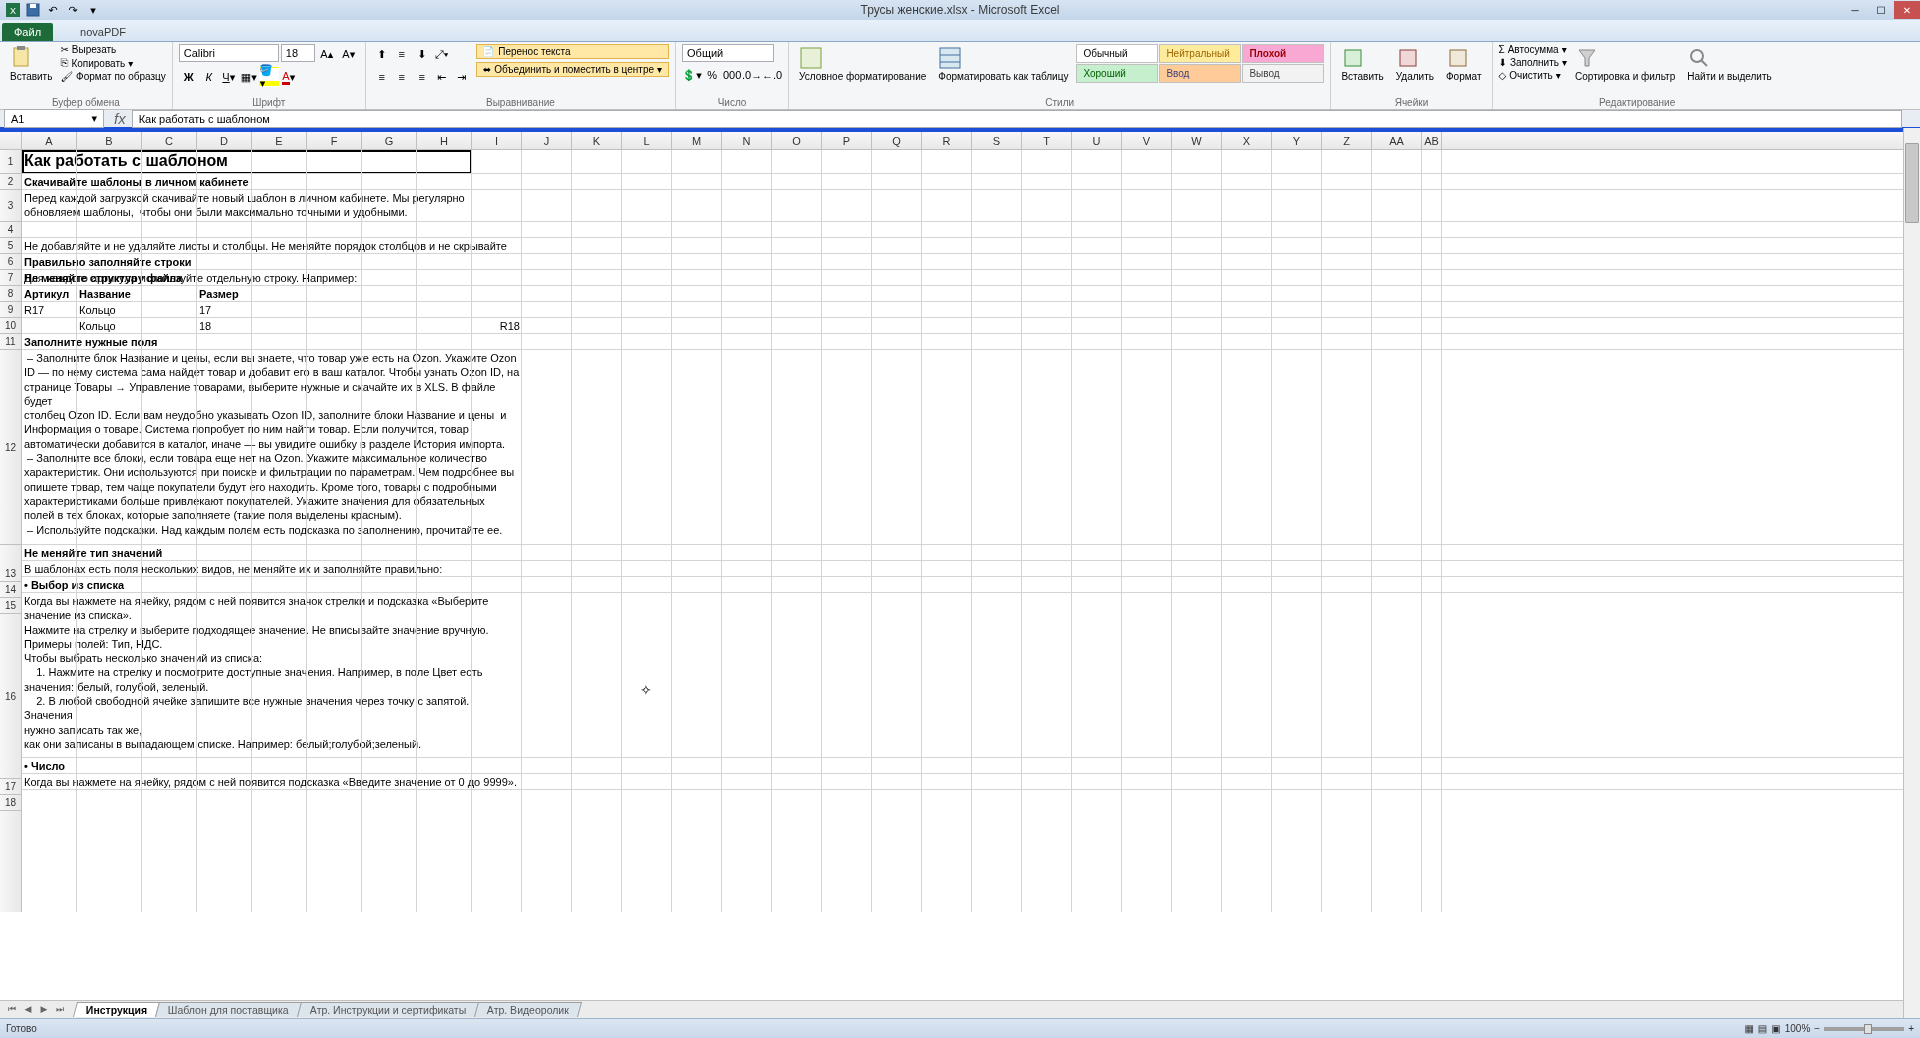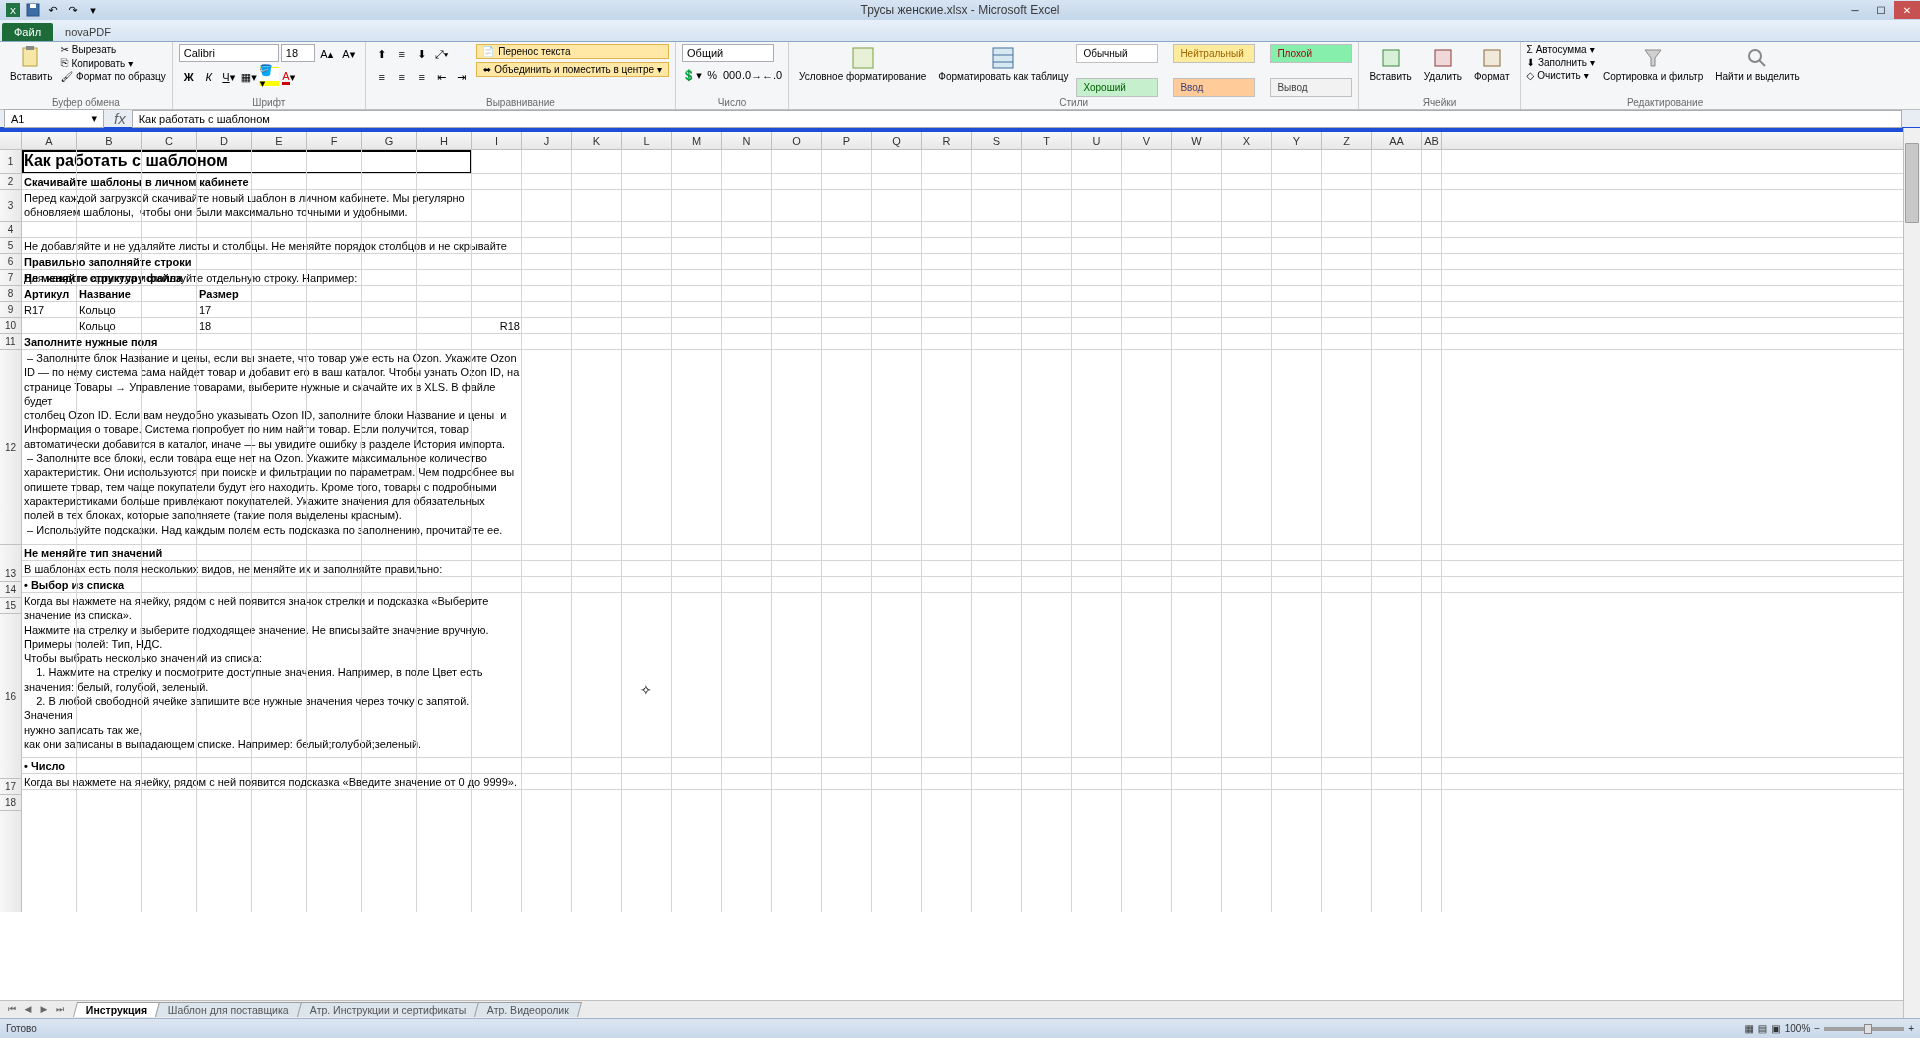--- a/index.html
+++ b/index.html
@@ -5,34 +5,34 @@
 * { margin: 0; padding: 0; box-sizing: border-box; font-family: "Segoe UI", Tahoma, sans-serif; }
 body { background: #fff; font-size: 11px; overflow: hidden; width: 1920px; height: 1038px; }
 .titlebar { height: 20px; background: linear-gradient(#d7e4f2,#c3d6ea); display: flex; align-items: center; position: relative; }
 .qat { display: flex; gap: 2px; padding-left: 4px; }
 .qat-btn { width: 18px; height: 16px; display: flex; align-items: center; justify-content: center; cursor: pointer; }
 .title-center { position: absolute; left: 50%; transform: translateX(-50%); color: #3b3b3b; font-size: 12px; }
 .win-ctrl { position: absolute; right: 0; display: flex; }
 .win-ctrl span { width: 26px; height: 18px; display: flex; align-items: center; justify-content: center; cursor: pointer; font-size: 10px; }
 .win-ctrl .close { background: #c75050; color: #fff; }
 .tabs-row { height: 22px; background: linear-gradient(#e8f0fa,#d7e4f2); display: flex; align-items: flex-end; padding-left: 2px; border-bottom: 1px solid #8ba6c6; }
-.file-tab { background: #1e6b3a; color: #fff; padding: 3px 12px; font-size: 11px; border-radius: 2px 2px 0 0; margin-right: 2px; cursor: pointer; }
+.file-tab { background: #1e6b3a; color: #fff; padding: 3px 12px; font-size: 11px; border-radius: 2px 2px 0 0; margin-right: 17px; cursor: pointer; }
 .rtab { padding: 3px 10px; font-size: 11px; color: #3b3b3b; cursor: pointer; }
 .ribbon { height: 68px; background: #f5f6f7; border-bottom: 1px solid #c0c0c0; display: flex; }
 .rgroup { border-right: 1px solid #d0d0d0; padding: 2px 6px 0 6px; display: flex; flex-direction: column; justify-content: space-between; }
 .rgroup-label { font-size: 10px; color: #6a6a6a; text-align: center; padding-bottom: 1px; }
 .rgroup-body { display: flex; gap: 4px; flex: 1; align-items: flex-start; }
-.big-btn { display: flex; flex-direction: column; align-items: center; gap: 1px; padding: 2px 4px; cursor: pointer; font-size: 10px; text-align: center; line-height: 1.1; }
+.big-btn { display: flex; flex-direction: column; gap: 1px; padding: 2px 4px; cursor: pointer; font-size: 10px; text-align: center; line-height: 1.1; }
 .big-ic { width: 24px; height: 24px; }
 .small-row { display: flex; flex-direction: column; gap: 2px; font-size: 10px; }
 .small-row div { display: flex; align-items: center; gap: 3px; cursor: pointer; white-space: nowrap; }
 .sel-box { border: 1px solid #abadb3; background: #fff; font-size: 11px; padding: 1px 4px; height: 18px; }
 .fmt-btn { width: 20px; height: 20px; border: 1px solid transparent; display: inline-flex; align-items: center; justify-content: center; cursor: pointer; font-size: 11px; }
 .wrap-btn { background: #ffe8a6; border: 1px solid #e0b44a; padding: 1px 6px; font-size: 10px; display: flex; align-items: center; gap: 3px; cursor: pointer; }
-.style-grid { display: grid; grid-template-columns: repeat(3, 82px); gap: 15px; }
+.style-grid { display: grid; grid-template-columns: repeat(3, 82px); gap: 1px; }
 .style-cell { border: 1px solid #c0c0c0; font-size: 10px; padding: 3px 6px; cursor: pointer; }
 .fbar-row { height: 22px; background: #e8edf3; border-bottom: 5px solid #1d4ed8; display: flex; align-items: center; }
 .name-box { width: 100px; border: 1px solid #abadb3; background: #fff; margin: 0 4px; padding: 2px 6px; font-size: 11px; display: flex; justify-content: space-between; align-items: center; }
 .fx { font-style: italic; font-size: 15px; color: #666; padding: 0 6px; }
 .fbar-input { flex: 1; border: 1px solid #abadb3; background: #fff; padding: 2px 6px; font-size: 11px; margin-right: 18px; }
 .grid-area { position: relative; height: 780px; background: #fff; }
 .col-headers { height: 18px; display: flex; background: linear-gradient(#f7f7f7,#e8e8e8); border-bottom: 1px solid #c0c0c0; }
 .corner { width: 22px; border-right: 1px solid #c0c0c0; }
 .ch { border-right: 1px solid #c0c0c0; text-align: center; font-size: 11px; color: #333; line-height: 18px; }
 .grid-body { display: flex; height: calc(100% - 18px); overflow: hidden; }
@@ -194,21 +194,21 @@
             <rect x="2" y="2" width="20" height="20" fill="#d8e8f0" stroke="#4070a0"></rect>
             <line x1="2" y1="9" x2="22" y2="9" stroke="#4070a0"></line>
             <line x1="2" y1="16" x2="22" y2="16" stroke="#4070a0"></line>
           </svg>
         <span>Форматировать
 как таблицу</span>
       </div>
       <div class="style-grid" id="style-grid">
           <div class="style-cell" style="background: rgb(255, 255, 255); color: rgb(0, 0, 0);">Обычный</div>
           <div class="style-cell" style="background: rgb(255, 235, 156); color: rgb(156, 101, 0);">Нейтральный</div>
-          <div class="style-cell" style="background: #86efac; color: rgb(156, 0, 6);">Плохой</div>
+          <div class="style-cell" style="background: #f9a8d4; color: rgb(156, 0, 6); font-weight: bold;">Плохой</div>
           <div class="style-cell" style="background: rgb(198, 239, 206); color: rgb(0, 97, 0);">Хороший</div>
           <div class="style-cell" style="background: rgb(255, 204, 153); color: rgb(63, 63, 118);">Ввод</div>
           <div class="style-cell" style="background: rgb(242, 242, 242); color: rgb(63, 63, 63);">Вывод</div>
         </div>
     </div>
     <div class="rgroup-label">Стили</div>
   </div>
 
   <div class="rgroup">
     <div class="rgroup-body">

